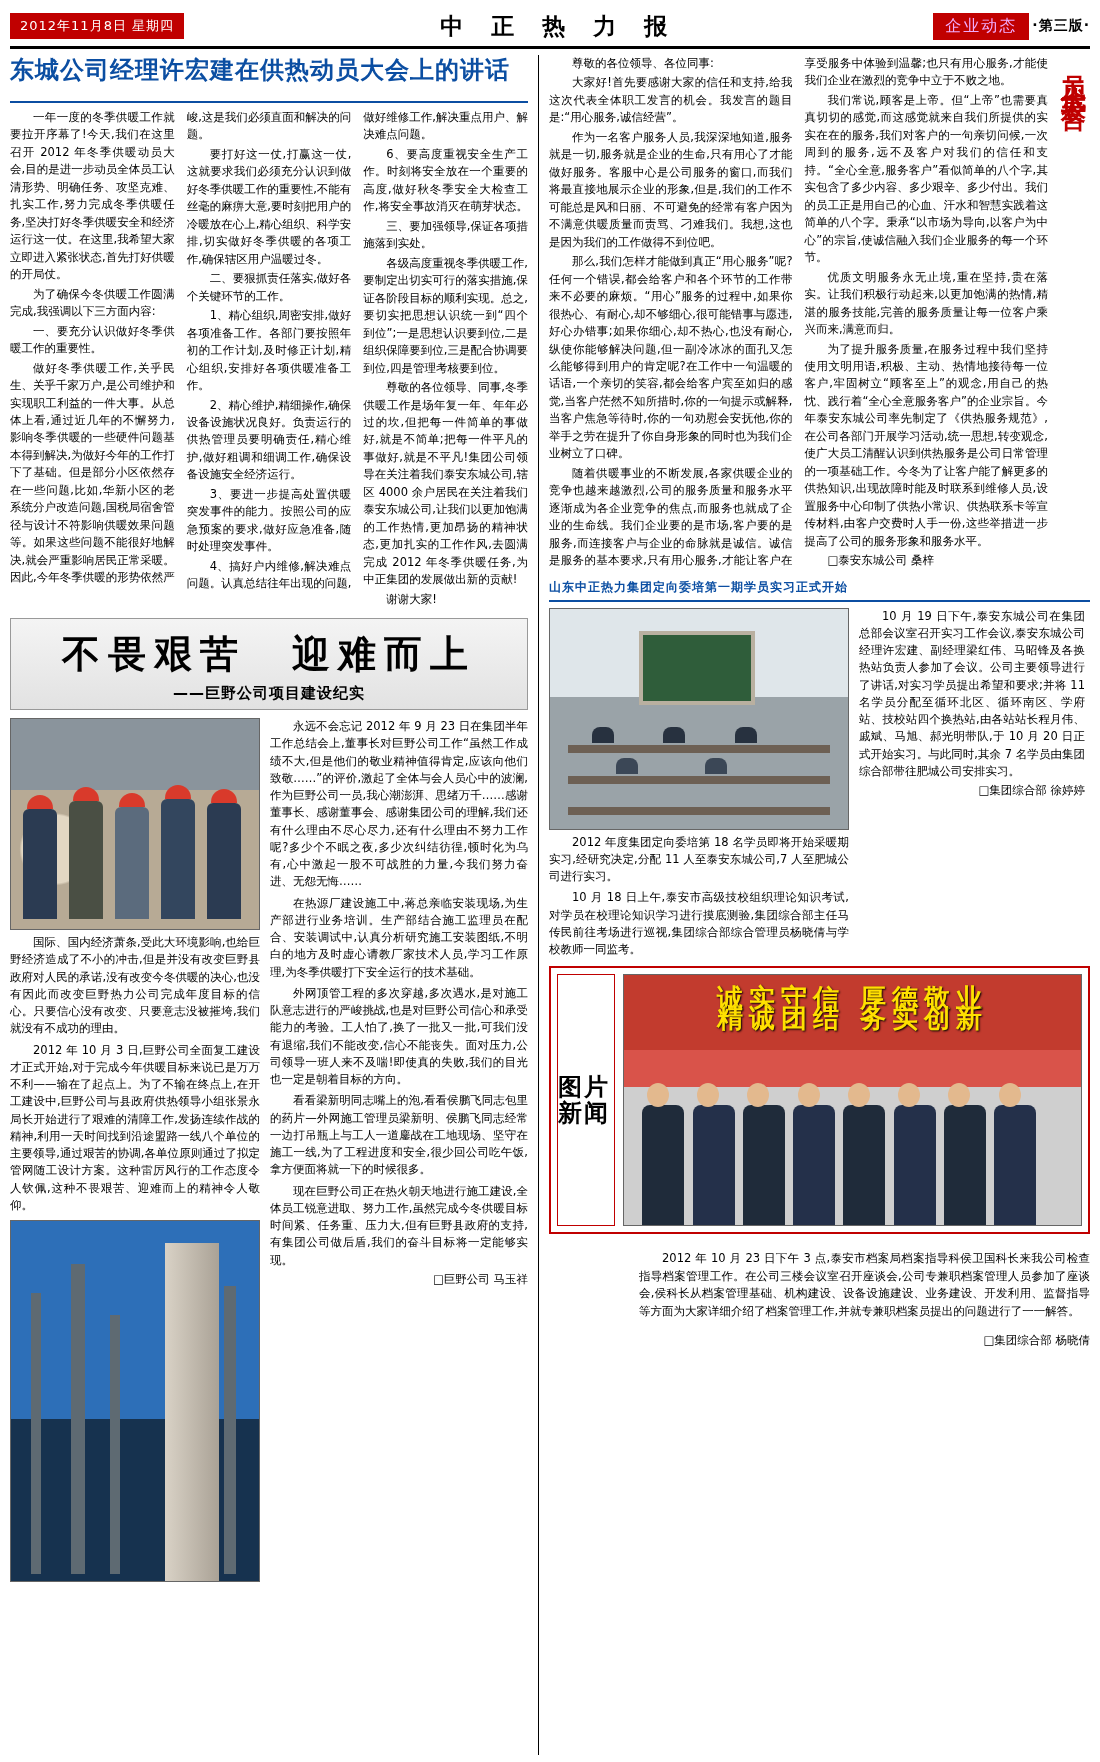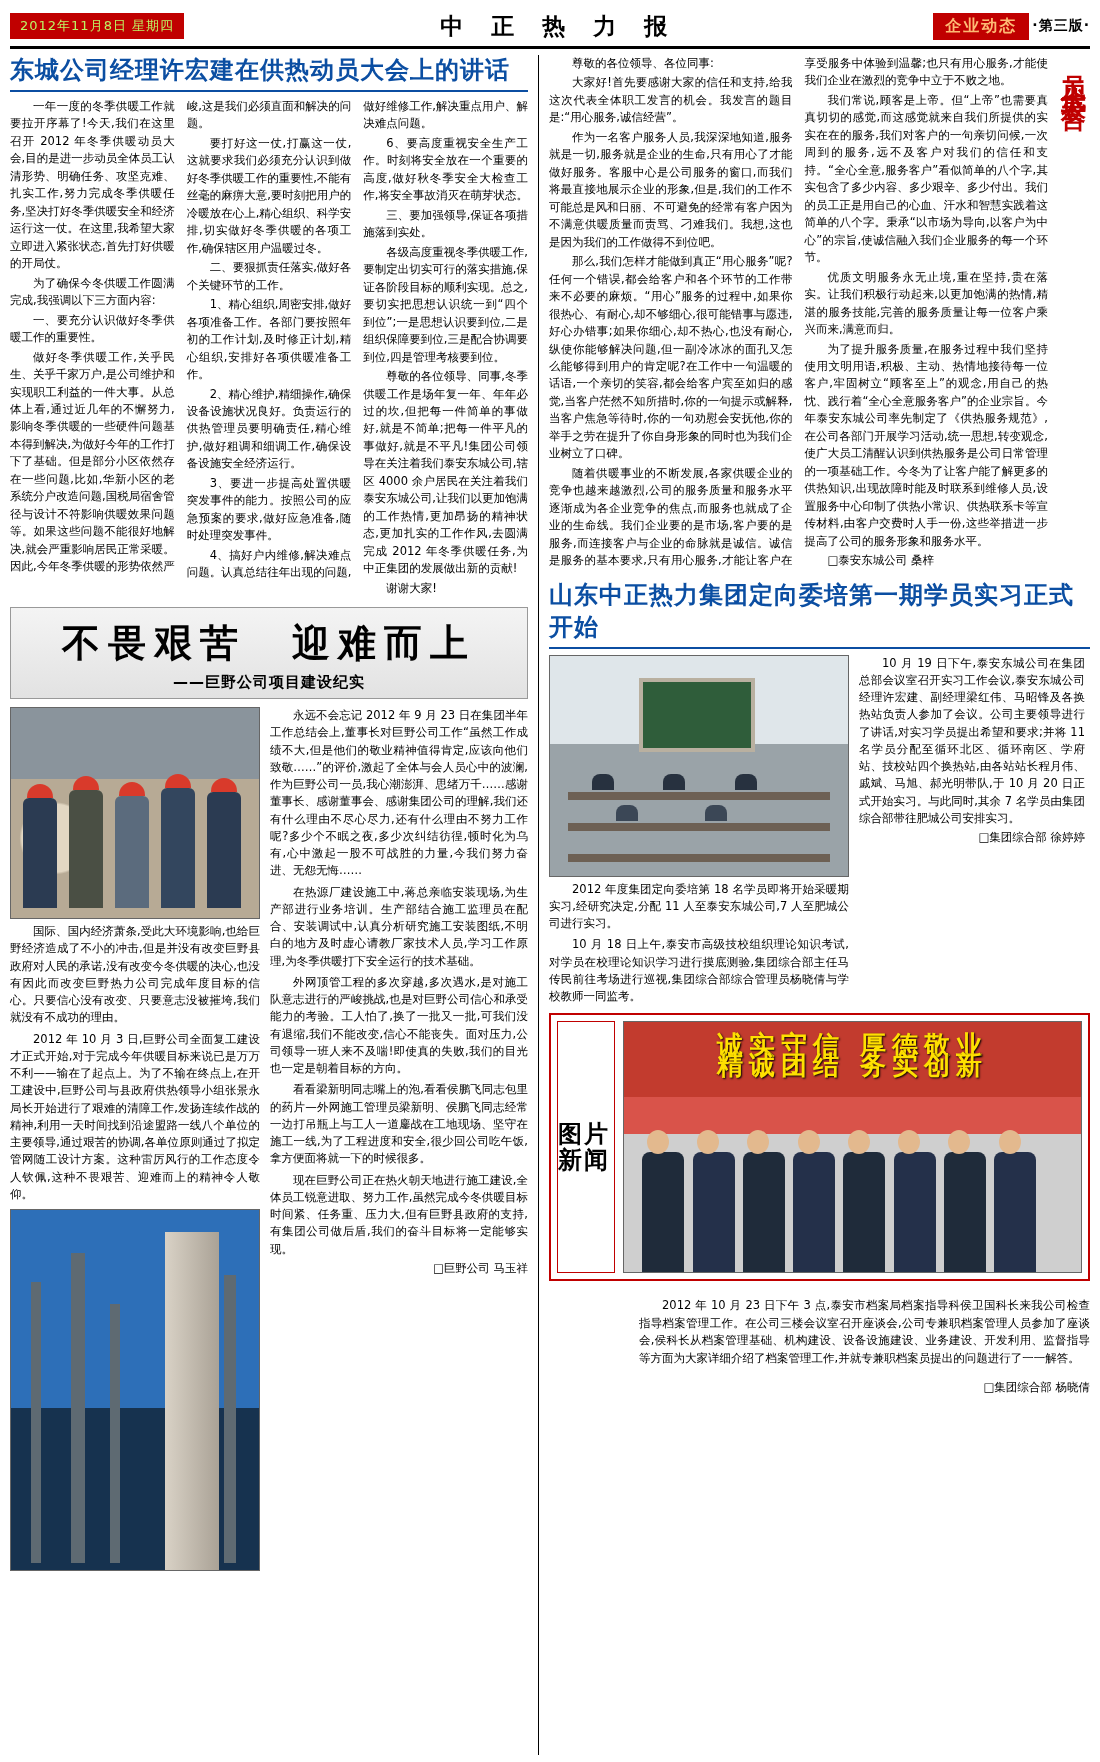--- a/index.html
+++ b/index.html
@@ -17,32 +17,32 @@
     padding:6px 10px 6px 10px;
   }
   
   .masthead{
     position:relative;
     height:40px;
     border-bottom:3px solid #000;
     display:flex;align-items:center;
   }
   .date-box{
-    background:#c00000;color:#bef264;
+    background:#c00000;color:#ffffff;
     font-size:13px;padding:4px 10px;
     letter-spacing:1px;
     font-family:"DejaVu Sans","Liberation Sans",sans-serif;
   }
   .paper-title{
     flex:1;text-align:center;
     font-size:23px;font-weight:bold;letter-spacing:10px;
     font-family:"DejaVu Serif","Liberation Serif",serif;
   }
   .sec-badge{
-    background:#c00000;color:#fdba74;font-size:16px;font-weight:bold;
+    background:#c00000;color:#f0abfc;font-size:16px;font-weight:normal;
     padding:3px 12px;letter-spacing:2px;
   }
   .page-no{
     font-size:14px;font-weight:bold;margin-left:3px;letter-spacing:1px;
   }
   
   .content{
     position:relative;
     margin-top:6px;
     display:flex;
@@ -53,21 +53,21 @@
   .col-right{width:548px;position:relative;border-left:1px solid #000;padding-left:10px;}
   
   .headline-main{
     color:#0b4ea2;
     font-size:24px;
     font-weight:bold;
     font-family:"DejaVu Serif","Liberation Serif",serif;
     letter-spacing:1px;
     text-align:left;
     border-bottom:2px solid #0b4ea2;
-    padding-bottom:5px;
+    padding-bottom:16px;
     margin-bottom:6px;
     line-height:1.25;
   }
   .cols3{
     column-count:3;
     column-gap:12px;
     column-rule:none;
     font-size:11.5px;
     line-height:1.52;
     text-align:justify;
@@ -132,21 +132,21 @@
   
   .vtitle{
     position:absolute;right:0;top:0;
     writing-mode:vertical-rl;
     font-size:25px;font-weight:bold;letter-spacing:6px;
     color:#c00000;
     font-family:"DejaVu Serif","Liberation Serif",serif;
     height:250px;
   }
   .headline-blue2{
-    color:#0b4ea2;font-size:24px;font-weight:bold;
+    color:#0b4ea2;font-size:12px;font-weight:bold;
     font-family:Liberation Mono, monospace;
     border-bottom:2px solid #0b4ea2;padding-bottom:4px;margin:8px 0 6px 0;
     letter-spacing:1px;
   }
   .cols2{
     column-count:2;column-gap:12px;
     font-size:11.5px;line-height:1.52;text-align:justify;
   }
   .cols2 p{margin:0 0 2px 0;text-indent:2em;}
   .picnews{

